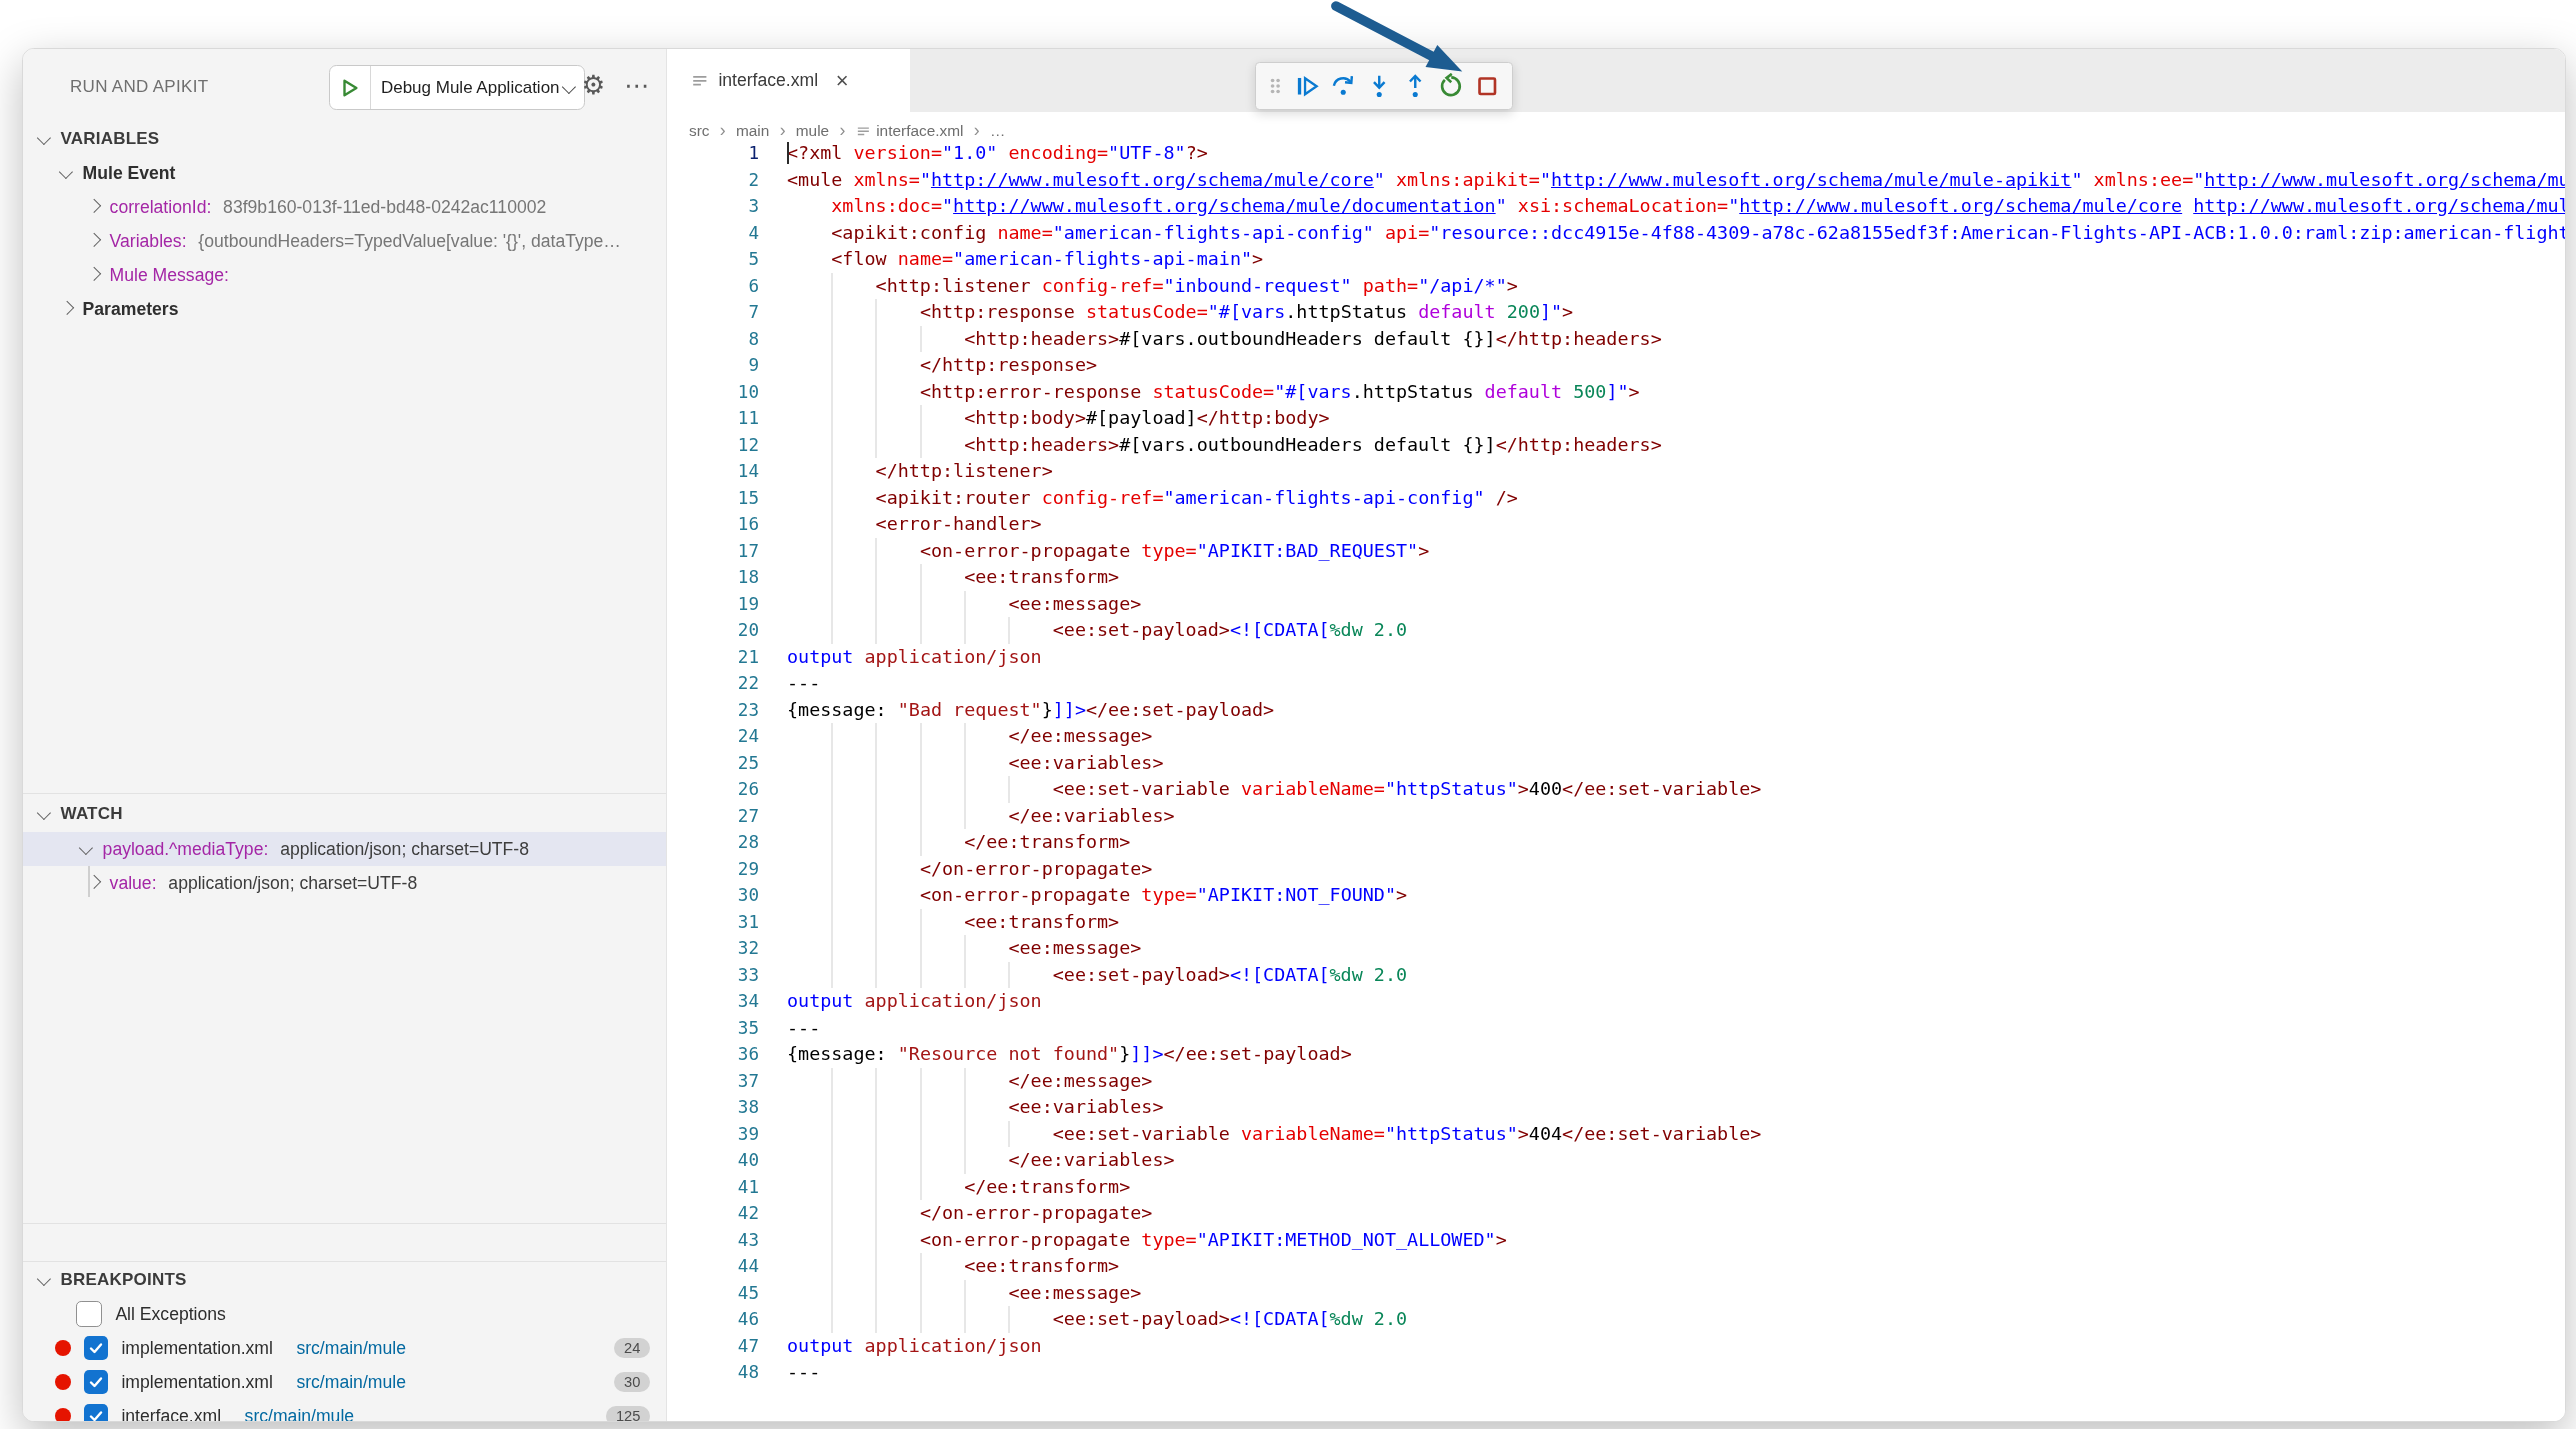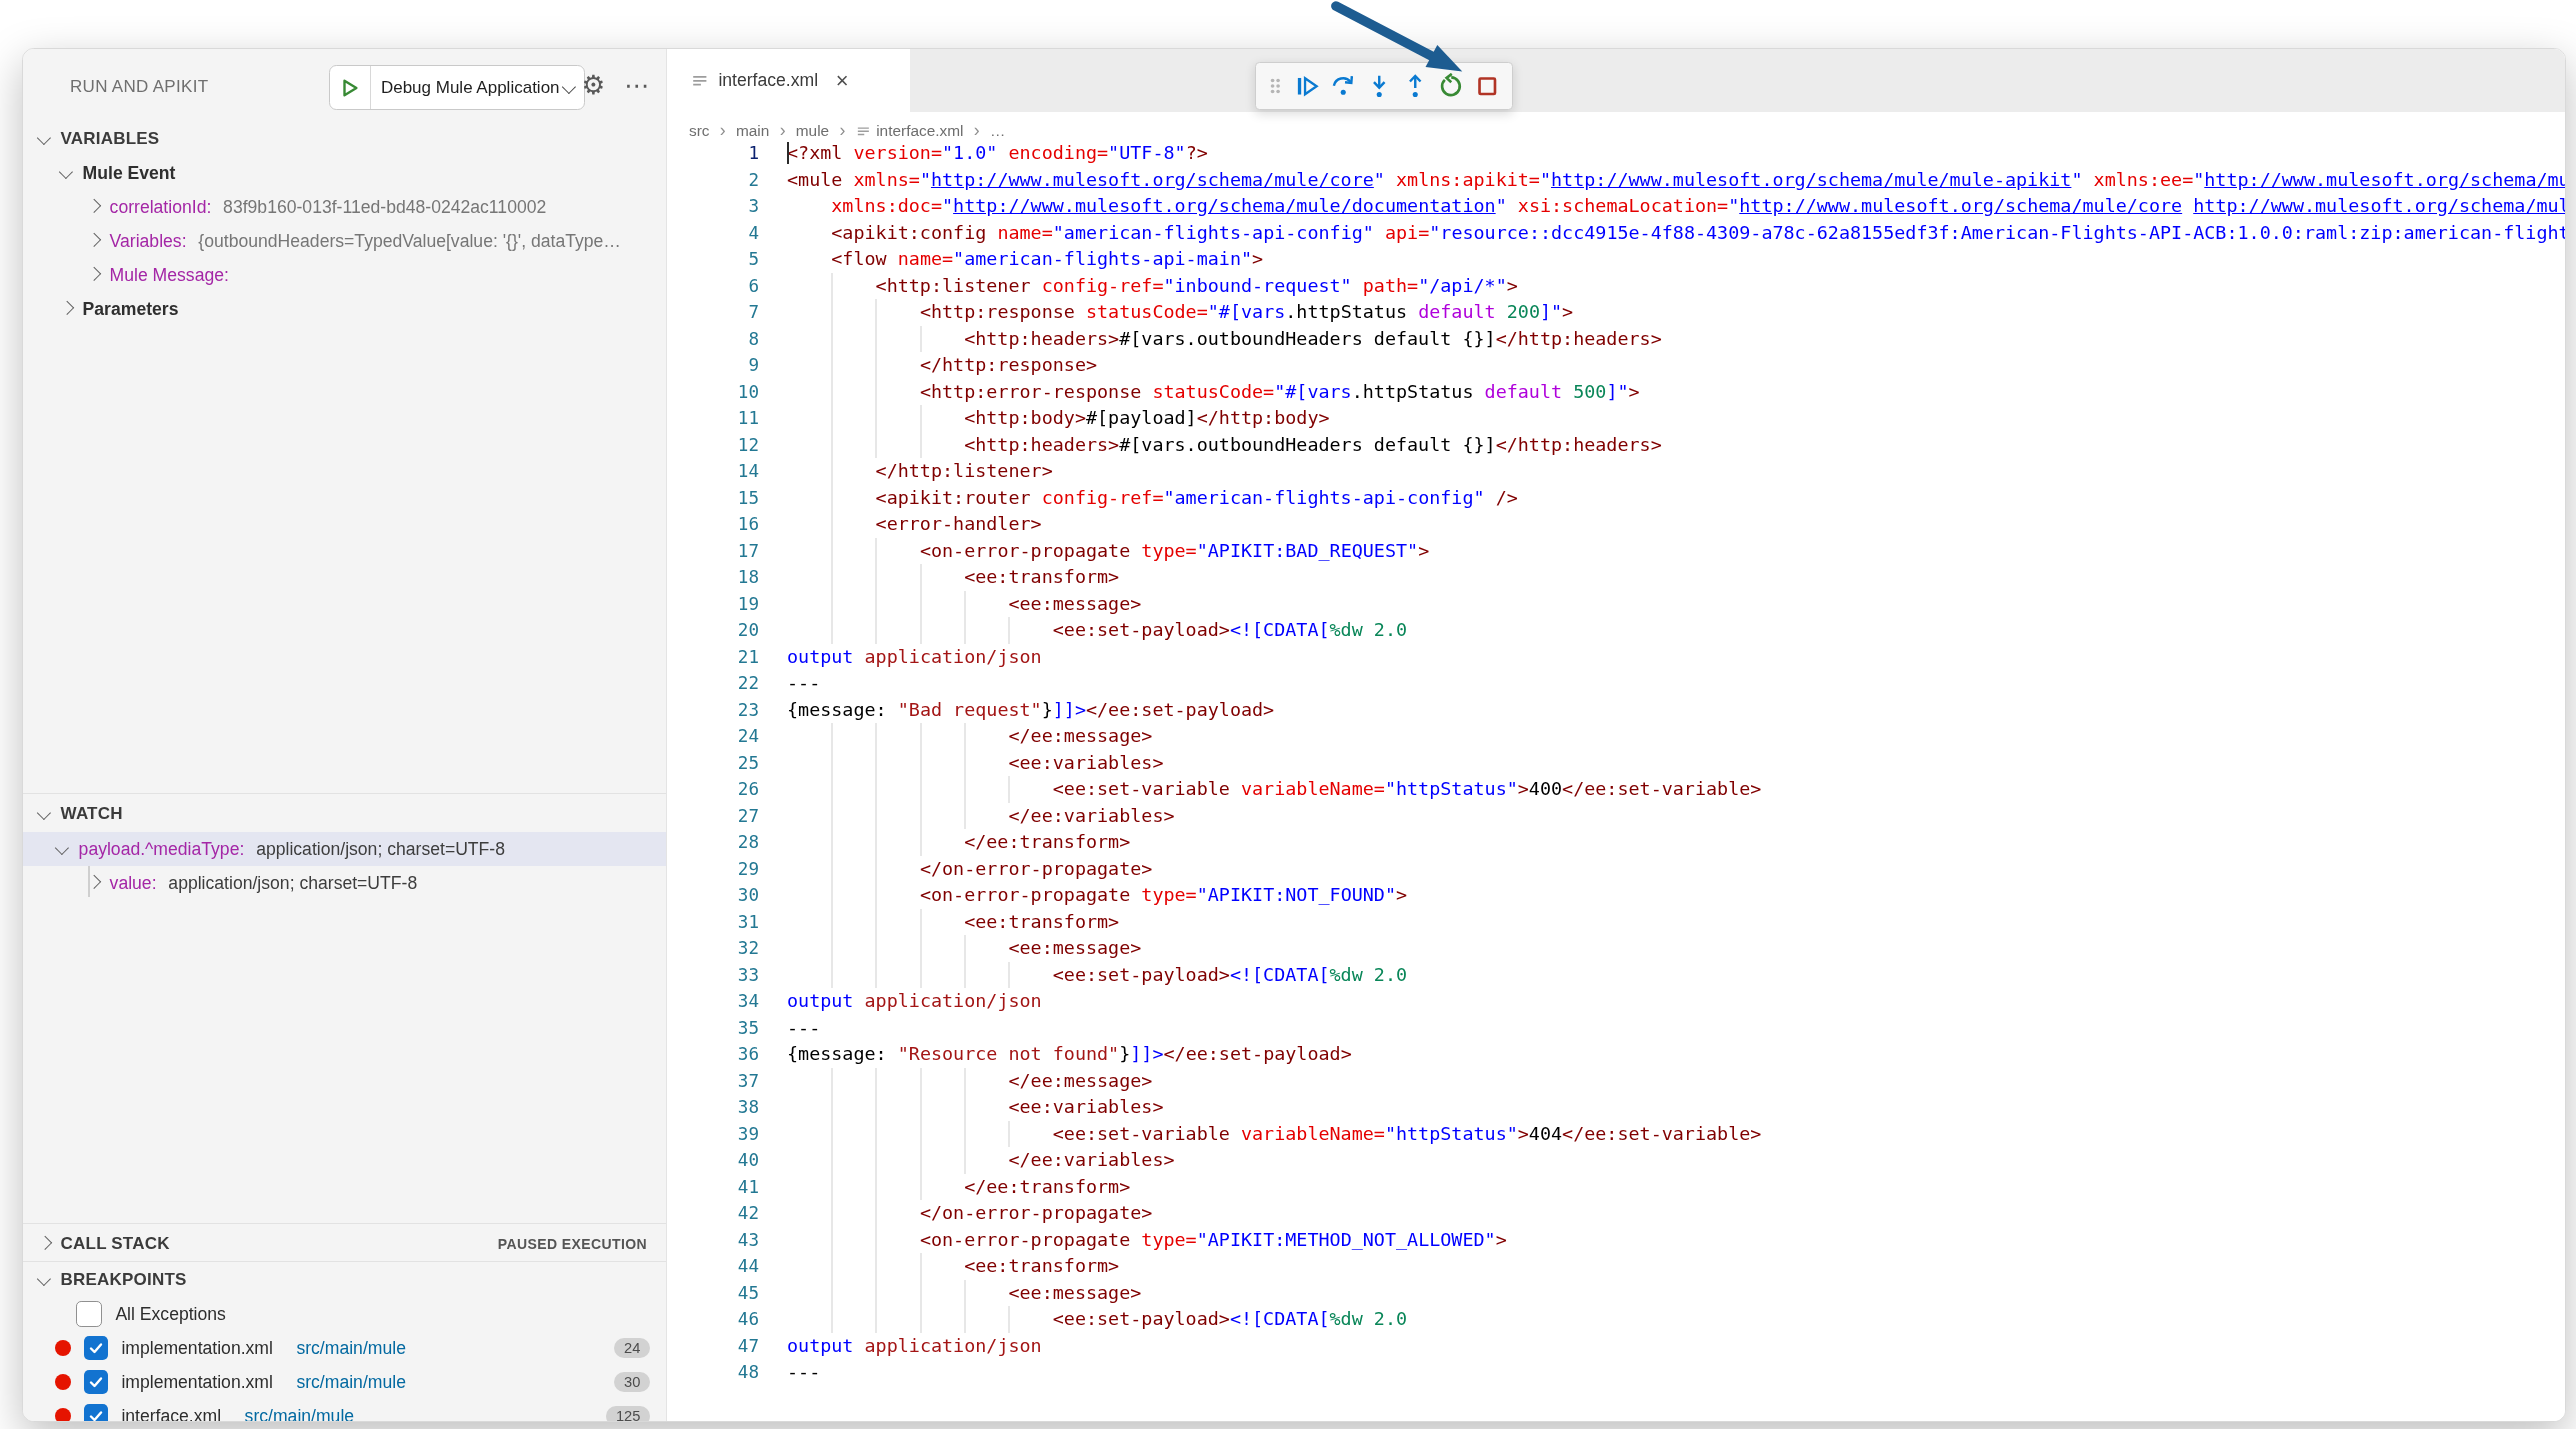--- a/index.html
+++ b/index.html
@@ -121,39 +121,34 @@
           <span class="plain">Parameters</span>
         </div>
       </div>
 
     <div class="s-abs divider" style="top:744px"></div>
     <div class="s-abs sec-h" style="top:748px">
       <span class="chev down"></span>
       <span>WATCH</span>
     </div>
     <div class="s-abs" style="top:783px" id="watch-rows">
-        <div class="s-row selected" style="position: relative; padding-left: 34px;">
+        <div class="s-row selected" style="position: relative; padding-left: 58px;">
           <span class="chev down"></span>
           <span class="vname">payload.^mediaType:</span>
           <span class="vval dark">application/json; charset=UTF-8</span>
         </div>
         <div class="s-row" style="position: relative; padding-left: 65px;">
           <span class="tree-guide"></span>
           <span class="chev right"></span>
           <span class="vname">value:</span>
           <span class="vval dark">application/json; charset=UTF-8</span>
         </div>
       </div>
 
     <div class="s-abs divider" style="top:1174px"></div>
-    <div class="s-abs sec-h" style="top:1179px;height:32px">
-      <span class="chev right"></span>
-      <span>CALL STACK</span>
-      <span class="paused">PAUSED EXECUTION</span>
-    </div>
 
     <div class="s-abs divider" style="top:1212px"></div>
     <div class="s-abs sec-h" style="top:1215px;height:32px">
       <span class="chev down"></span>
       <span>BREAKPOINTS</span>
     </div>
     <div class="s-abs" style="top:1248px" id="breakpoint-rows">
         <div class="s-row" style="position: relative; padding-left: 24px; gap: 13.2px;">
           <span class="bp-dot hidden"></span>
           <span class="cb off"></span>

